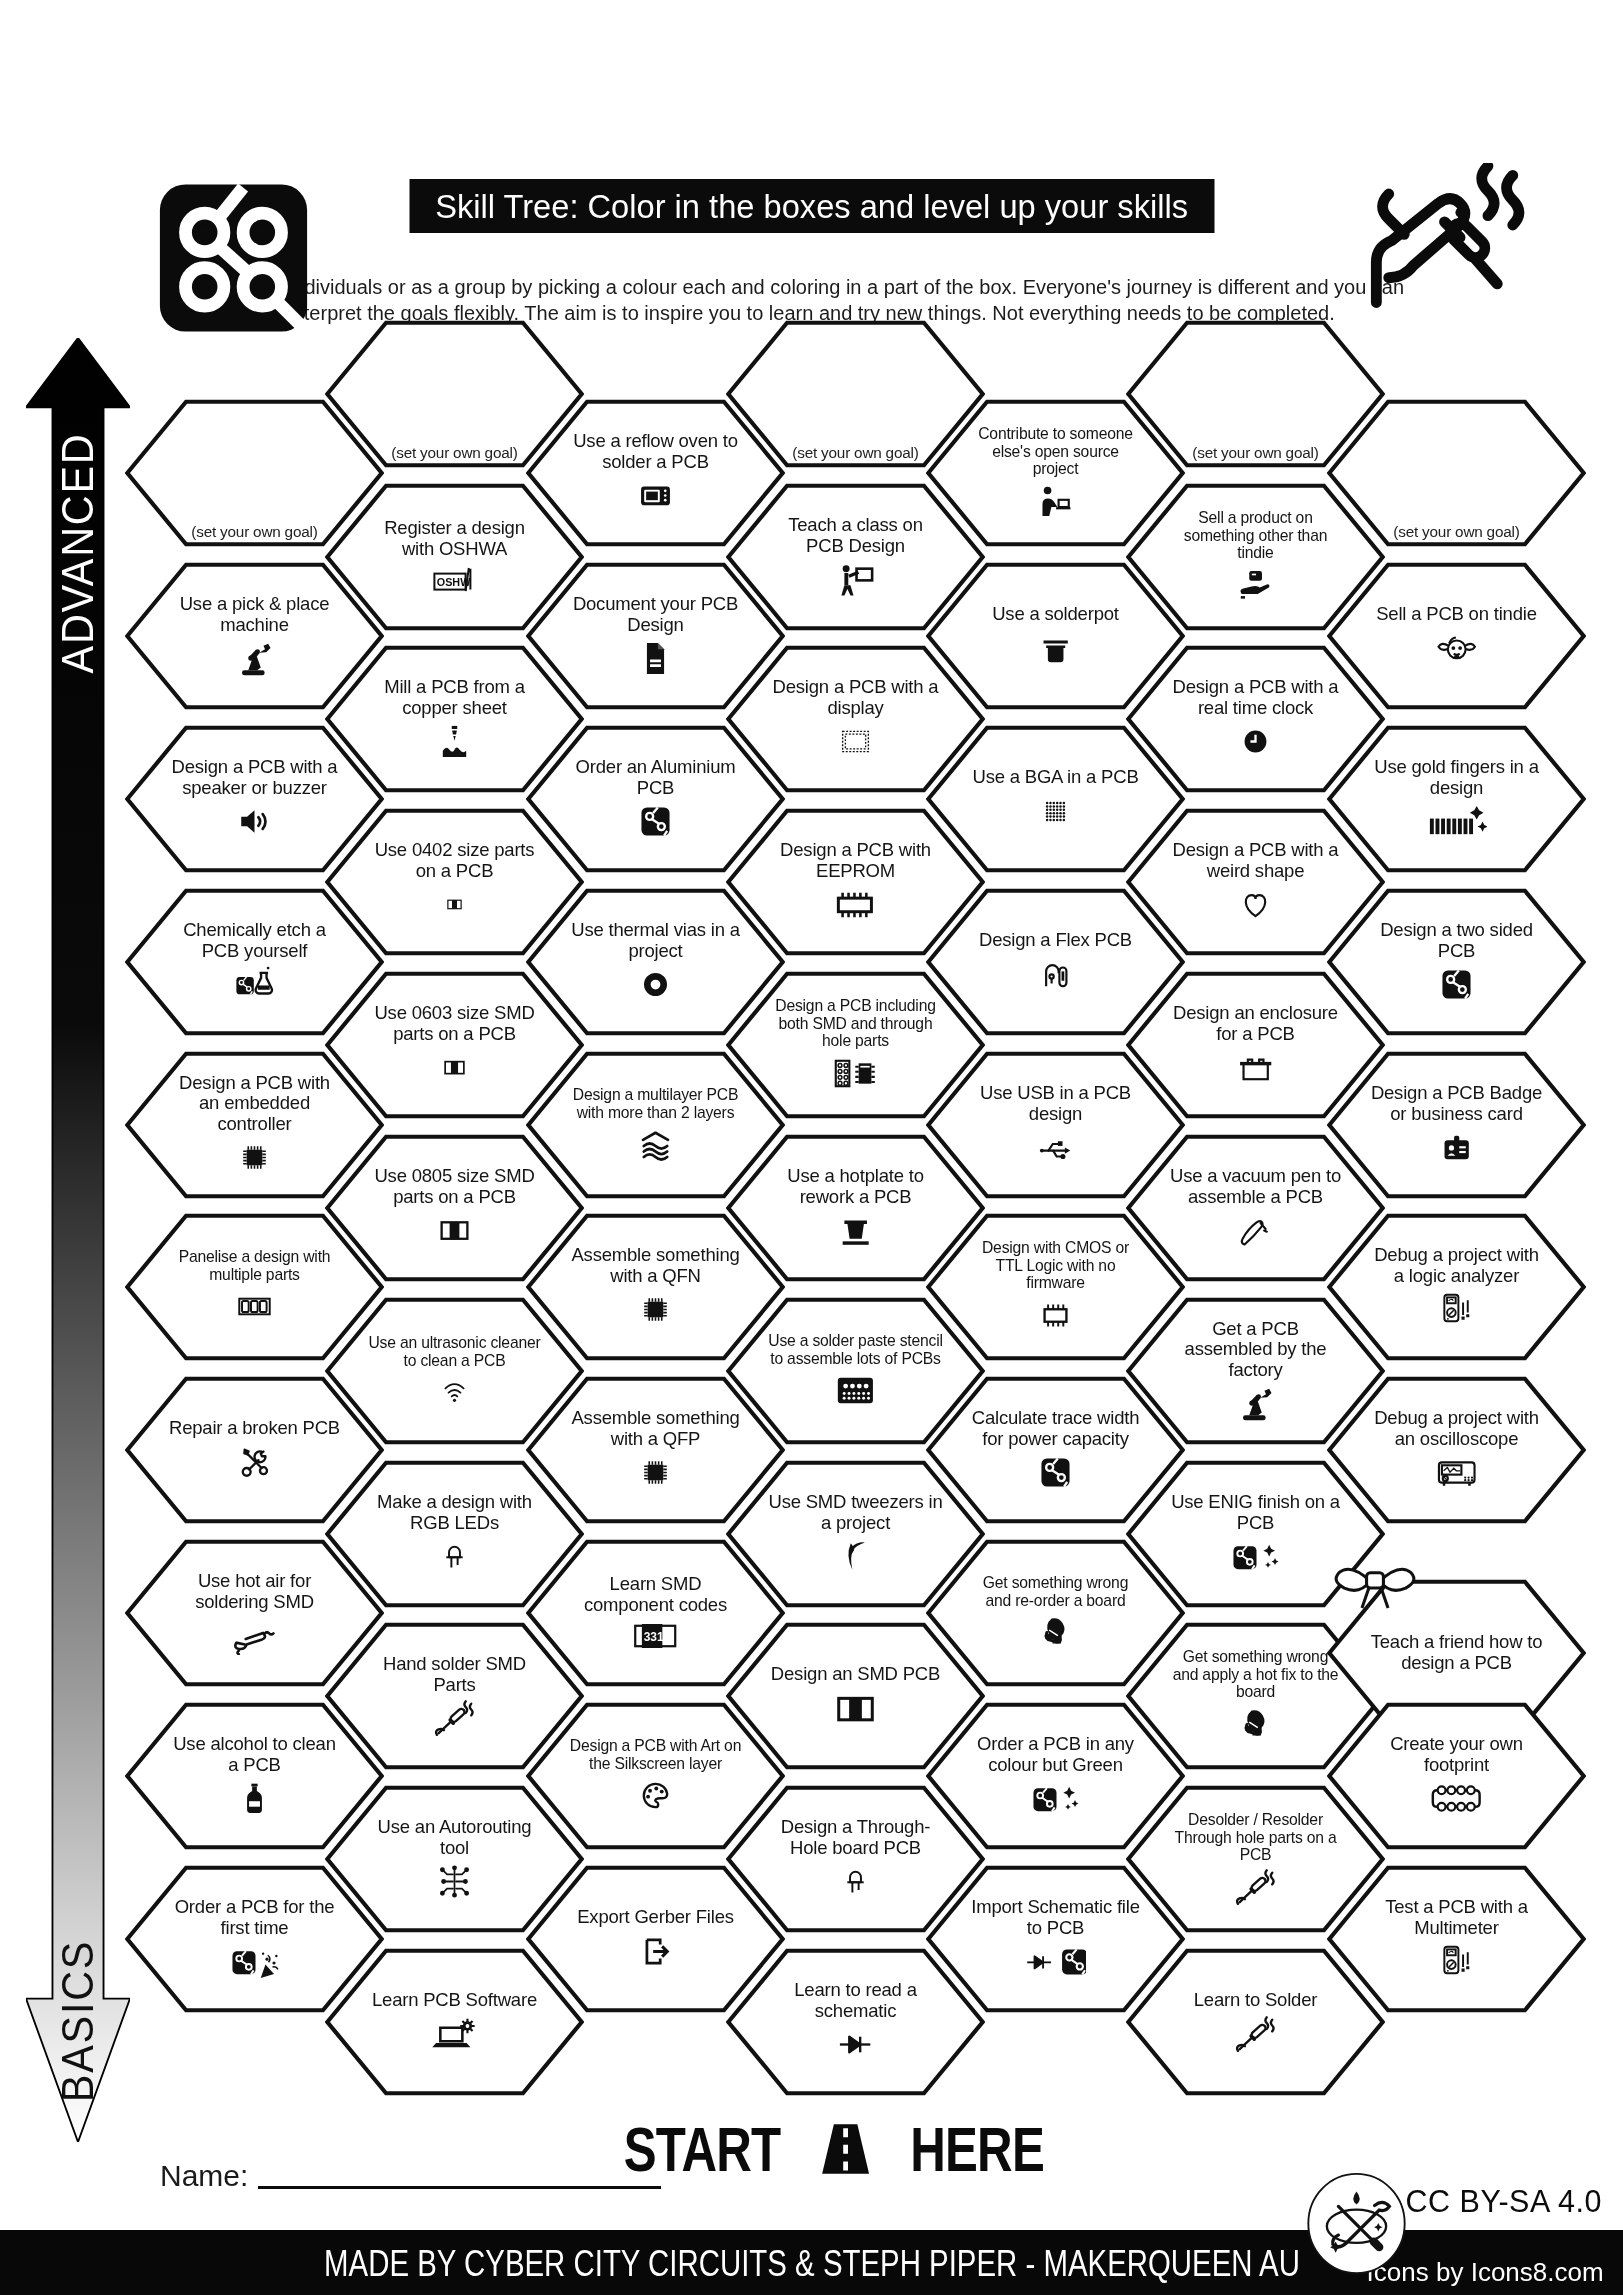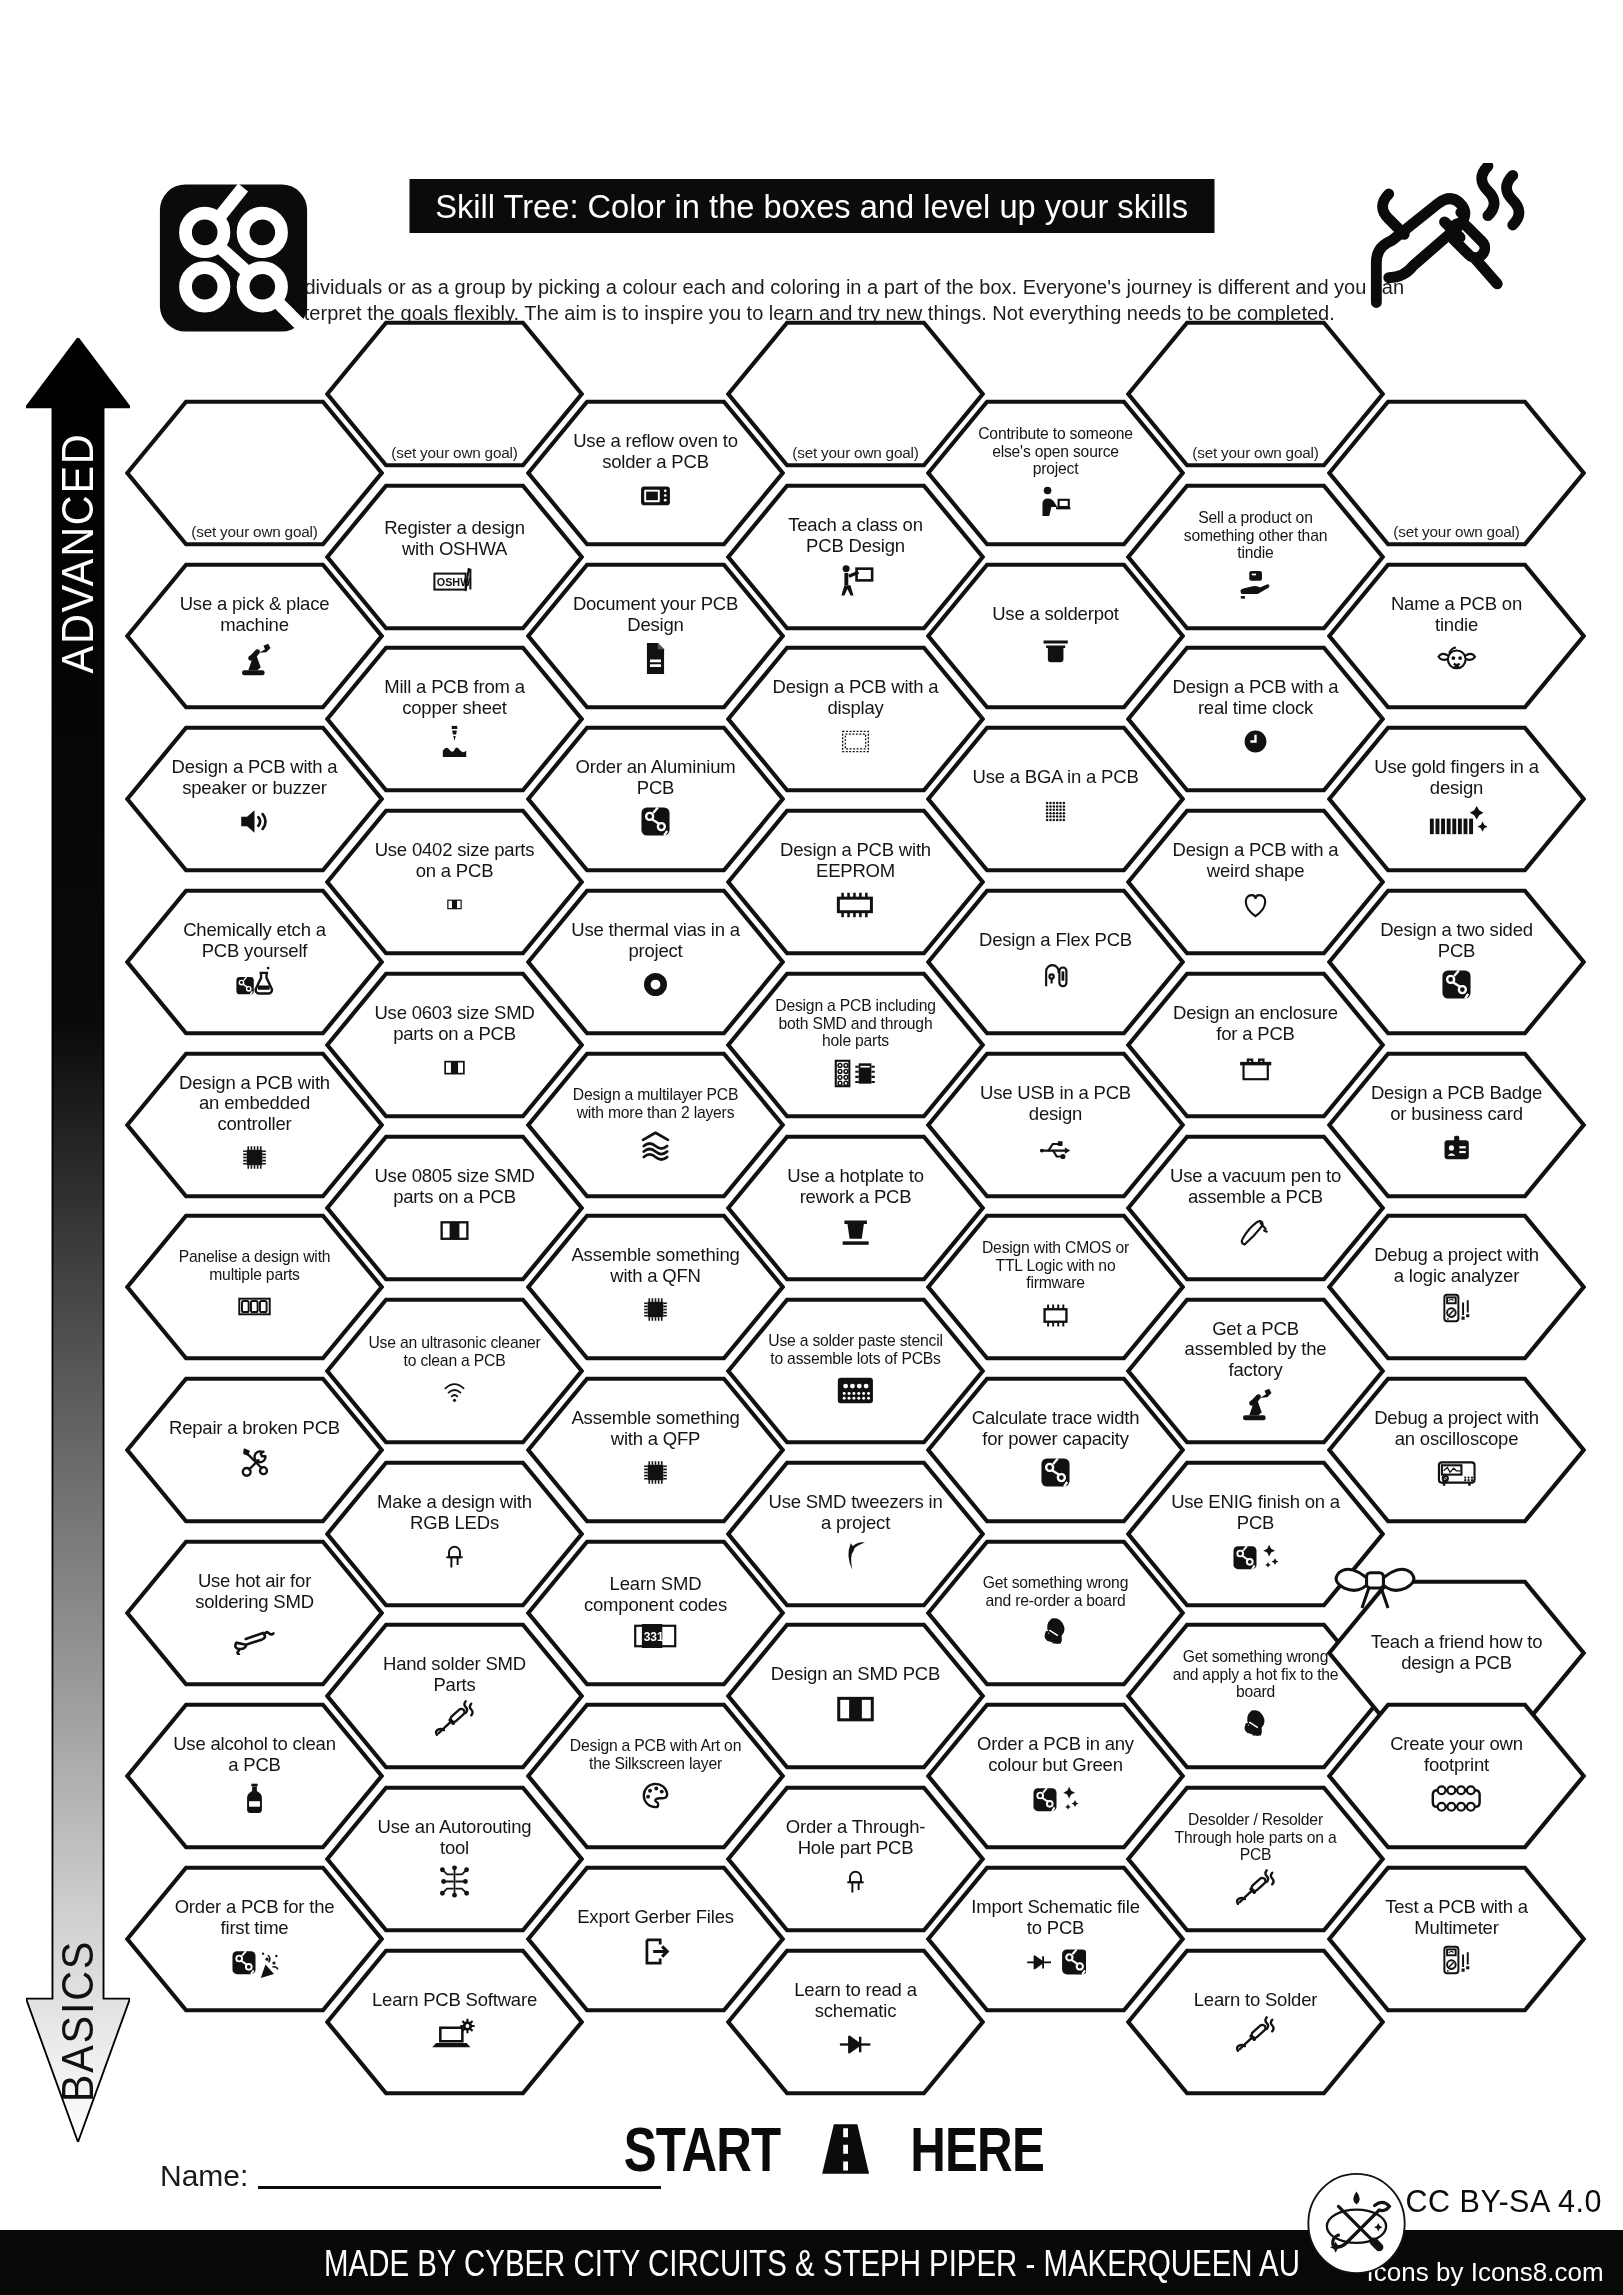--- a/index.html
+++ b/index.html
@@ -815,21 +815,21 @@
               </g>
             </svg>
           </span>
         </div>
       </div>
       <div class="hex" style="left: 726px; top: 1785px;">
         <svg class="hx" viewBox="0 0 560 320" preserveAspectRatio="none">
           <polygon points="5,160 132,6 428,6 555,160 428,314 132,314" fill="#fff" stroke="#111" stroke-width="9"></polygon>
         </svg>
         <div class="hc">
-          <span class="hl">Order a Through-Hole part PCB</span>
+          <span class="hl">Design a Through-Hole board PCB</span>
           <span class="hi led">
             <svg viewBox="0 0 100 100" class="ic">
               <g fill="none" stroke="#111" stroke-width="5" stroke-linejoin="round">
                 <path d="M36 52 v-13 a14 14 0 0 1 28 0 v13 z"></path>
                 <path d="M29 52 h42"></path>
                 <path d="M42 52 v26 M58 52 v20"></path>
               </g>
             </svg>
           </span>
         </div>
@@ -1268,21 +1268,21 @@
         </svg>
         <div class="hc">
           <span class="hl">(set your own goal)</span>
         </div>
       </div>
       <div class="hex" style="left: 1327px; top: 562px;">
         <svg class="hx" viewBox="0 0 560 320" preserveAspectRatio="none">
           <polygon points="5,160 132,6 428,6 555,160 428,314 132,314" fill="#fff" stroke="#111" stroke-width="9"></polygon>
         </svg>
         <div class="hc">
-          <span class="hl">Name a PCB on tindie</span>
+          <span class="hl">Sell a PCB on tindie</span>
           <span class="hi tindie">
             <svg viewBox="0 0 112 92" class="ic">
               <g fill="none" stroke="#111" stroke-width="5">
                 <circle cx="56" cy="48" r="21"></circle>
                 <path d="M37 40 q-17 -11 -24 2 q7 11 22 5"></path>
                 <path d="M75 40 q17 -11 24 2 q-7 11 -22 5"></path>
                 <path d="M38 34 q5 -13 16 -14"></path>
                 <path d="M49 58 q7 6 14 0"></path>
               </g>
               <circle cx="48" cy="45" r="4.5" fill="#111"></circle>

